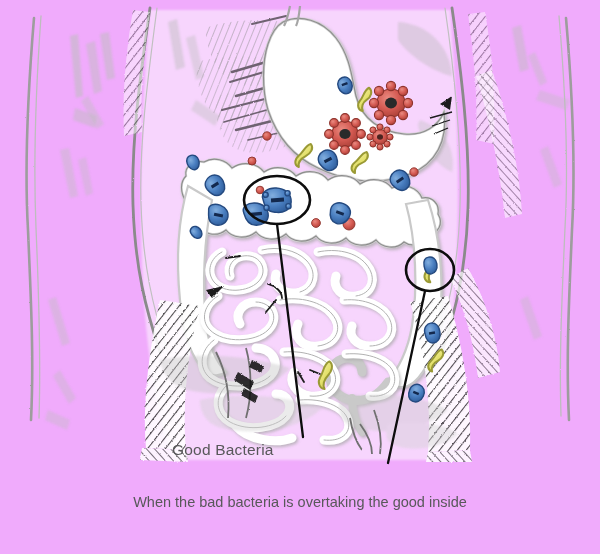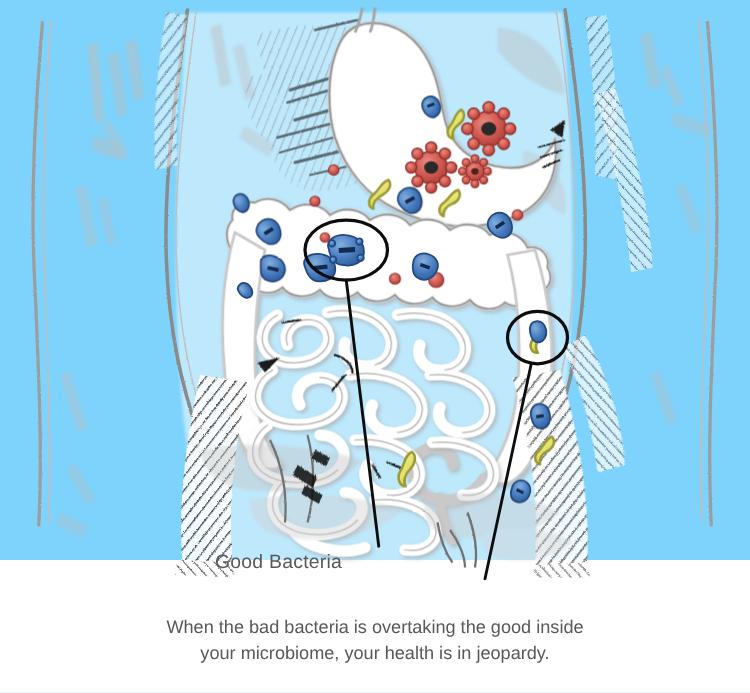--- a/index.html
+++ b/index.html
@@ -1,18 +1,18 @@
 <!DOCTYPE html>
 <html><head>
 <meta charset="utf-8">
 <style>
   html,body{margin:0;padding:0;background:#ffffff;}
   body{width:600px;height:554px;overflow:hidden;
        font-family:"Liberation Sans",sans-serif;}
-  #stage{position:relative;width:600px;height:448px;background:#7dd3fc;}
+  #stage{position:relative;width:600px;height:554px;background:#f0abfc;}
   svg.layer{position:absolute;left:0;top:0;width:600px;height:554px;}
   .lbl{position:absolute;color:#58585a;font-size:15.5px;letter-spacing:.2px;white-space:nowrap;}
   #lbl-good{left:172px;top:441px;}
   #lbl-bad{left:337px;top:467px;}
   #caption{position:absolute;left:0;top:492px;width:600px;text-align:center;
            color:#58585a;font-size:14.5px;line-height:21px;}
   #caption div{white-space:nowrap;}
 </style>
 </head>
 <body>
@@ -436,16 +436,15 @@
       <ellipse cx="430" cy="270" rx="24" ry="21" fill="none" stroke="#0d0d0d" stroke-width="2.6"></ellipse>
       <line x1="425" y1="291" x2="388" y2="463" stroke="#0d0d0d" stroke-width="2.3" stroke-linecap="round"></line>
     </g>
   </svg>
 
   <div class="lbl" id="lbl-good">Good Bacteria</div>
 
 
   <div id="caption">
     <div>When the bad bacteria is overtaking the good inside</div>
-    <div>your microbiome, your health is in jeopardy.</div>
   </div>
 
 </div>
 
 </body></html>

